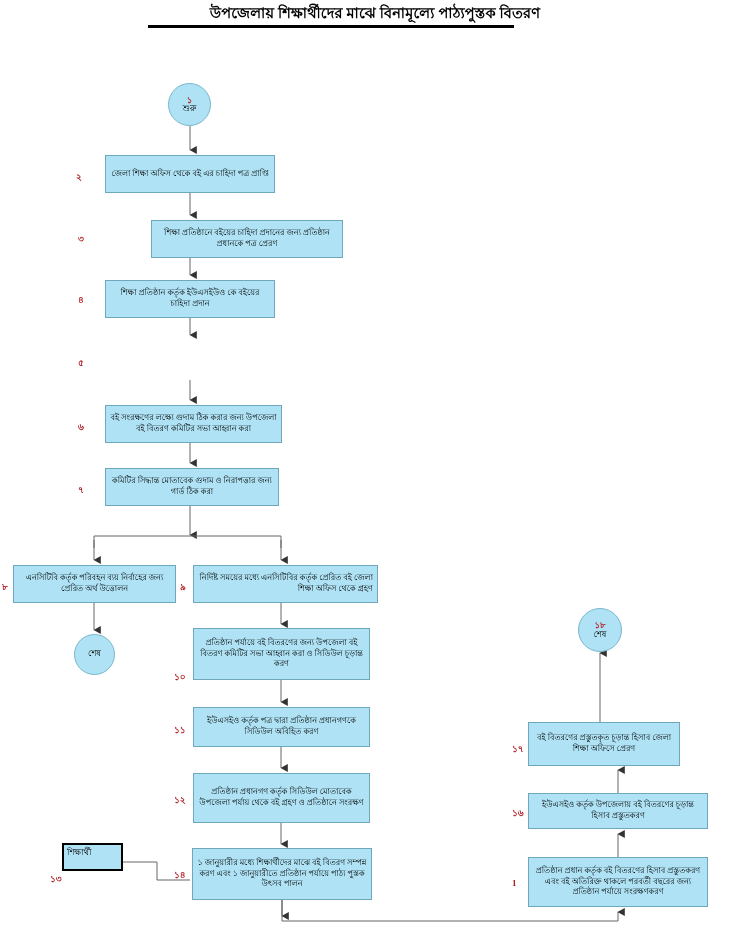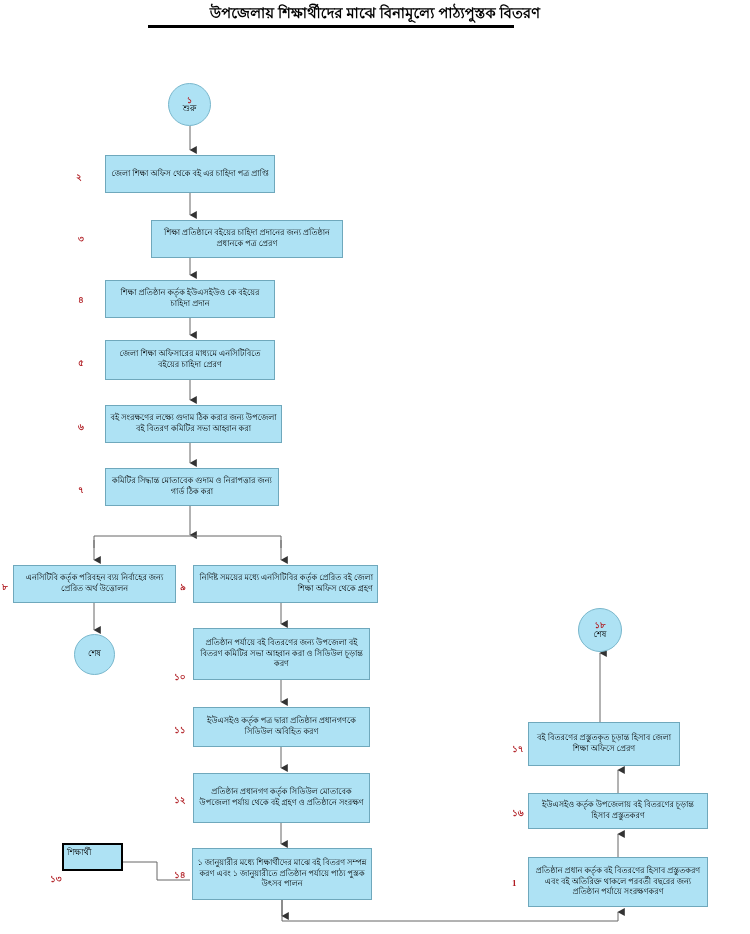--- a/index.html
+++ b/index.html
@@ -100,21 +100,20 @@
   <div class="num" style="left:76px;top:170px;">২</div>
   <div class="node" style="left:105px;top:155px;width:170px;height:38px;">জেলা শিক্ষা অফিস থেকে বই এর চাহিদা পত্র প্রাপ্তি</div>
 
   <div class="num" style="left:78px;top:232px;">৩</div>
   <div class="node" style="left:105px;top:220px;width:192px;height:38px;margin-left:46px;">শিক্ষা প্রতিষ্ঠানে বইয়ের চাহিদা প্রদানের জন্য প্রতিষ্ঠান প্রধানকে পত্র প্রেরণ</div>
 
   <div class="num" style="left:78px;top:293px;">৪</div>
   <div class="node" style="left:105px;top:280px;width:170px;height:38px;">শিক্ষা প্রতিষ্ঠান কর্তৃক ইউএসইউও কে বইয়ের চাহিদা প্রদান</div>
 
   <div class="num" style="left:78px;top:356px;">৫</div>
-  <div class="node" style="left:105px;top:340px;width:170px;height:40px;">জেলা শিক্ষা অফিসারের  মাধ্যমে এনসিটিবিতে বইয়ের চাহিদা প্রেরণ</div>
 
   <div class="num" style="left:78px;top:420px;">৬</div>
   <div class="node" style="left:105px;top:405px;width:177px;height:38px;">বই সংরক্ষণের লক্ষ্যে গুদাম ঠিক করার জন্য উপজেলা বই বিতরণ কমিটির সভা আহ্বান করা</div>
 
   <div class="num" style="left:78px;top:483px;">৭</div>
   <div class="node" style="left:105px;top:468px;width:174px;height:38px;">কমিটির সিদ্ধান্ত মোতাবেক গুদাম  ও নিরাপত্তার জন্য  গার্ড ঠিক করা</div>
 
   <div class="num" style="left:2px;top:580px;">৮</div>
   <div class="node" style="left:13px;top:565px;width:163px;height:38px;">এনসিটিবি কর্তৃক পরিবহন ব্যয় নির্বাহের জন্য প্রেরিত অর্থ উত্তোলন</div>
 

